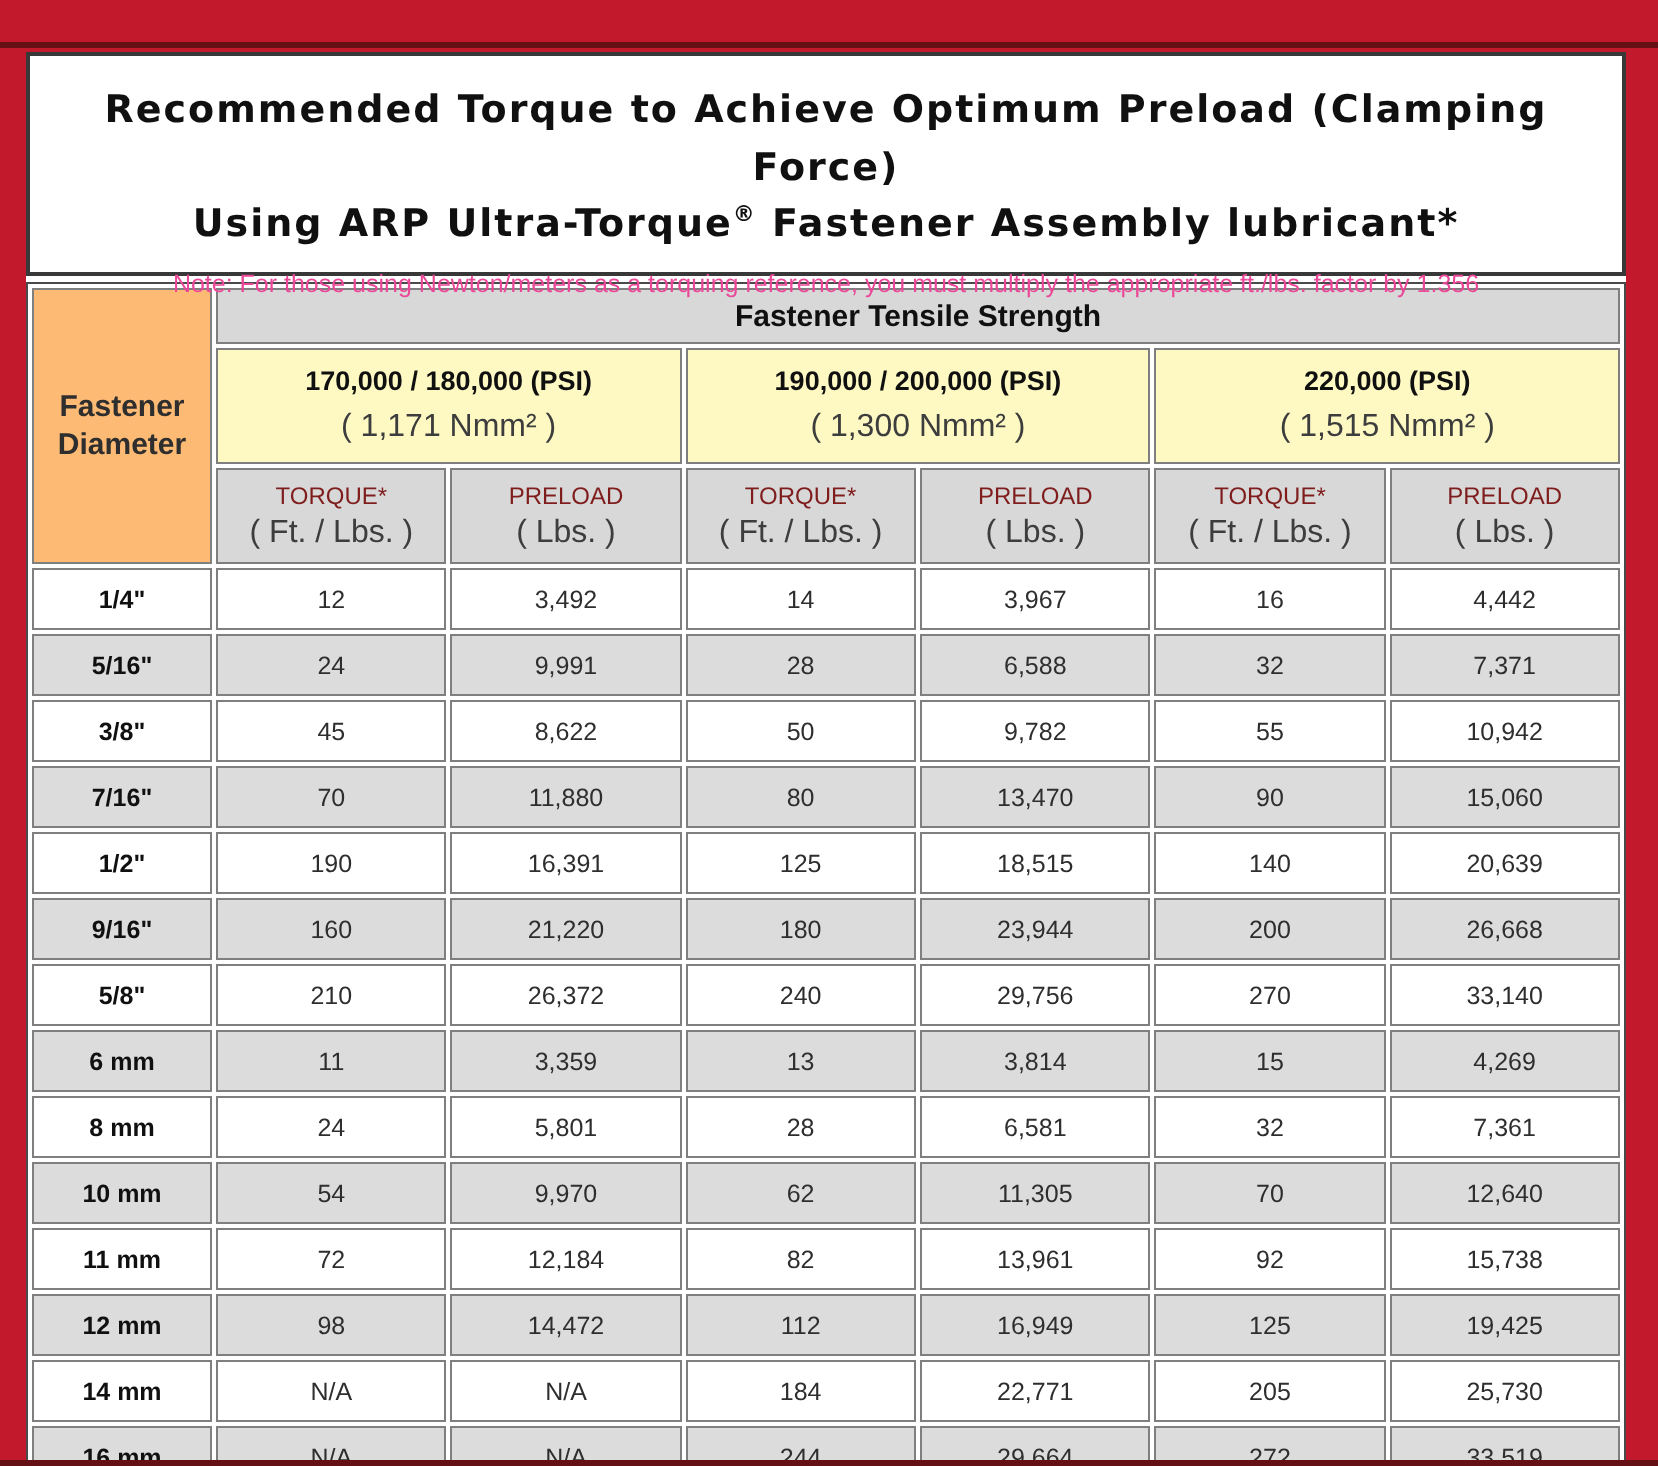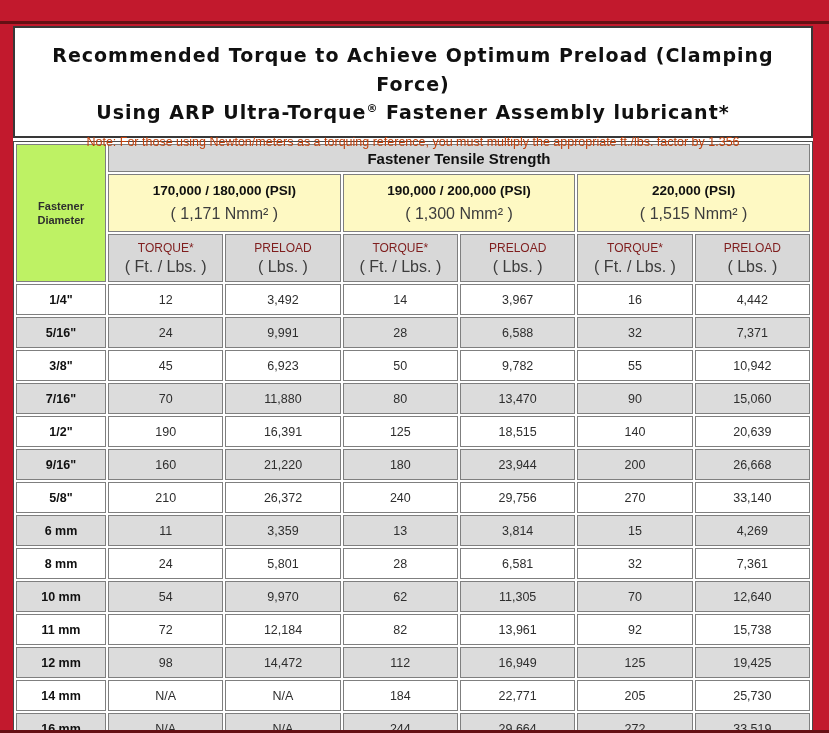--- a/index.html
+++ b/index.html
@@ -7,29 +7,29 @@
          background:#c2192d;padding:26px 16px 28px 13px;}
   .dark-line-top{position:absolute;left:0;top:21px;width:100%;height:3px;background:#651014;}
   .dark-line-bottom{position:absolute;left:0;bottom:0;width:100%;height:3px;background:#651014;}
   .content{width:100%;height:100%;background:#ffffff;}
 
   .title-box{box-sizing:border-box;border:2px solid #383838;background:#ffffff;
              height:112px;text-align:center;padding-top:13px;}
   .title-line{font-family:"DejaVu Sans",sans-serif;font-weight:bold;font-size:19px;
               letter-spacing:1px;color:#101010;line-height:1.5;}
   .title-line sup{font-size:11px;}
-  .note{margin-top:8px;font-size:12.5px;color:#c2410c;}
+  .note{margin-top:8px;font-size:12.5px;color:#ec4899;}
 
   table.grid{width:100%;box-sizing:border-box;border-collapse:separate;border-spacing:2px;
              table-layout:fixed;background:#ffffff;border:1px solid #4a4a4a;margin-top:3px;}
   .grid th,.grid td{border:1px solid #7f7f7f;text-align:center;vertical-align:middle;
                     color:#2e2e2e;overflow:hidden;padding:0;}
   .col-dia{width:90px;}
   .h1 th{background:#d8d8d8;font-size:15px;height:26px;color:#101010;}
-  .corner{background:#bef264;vertical-align:bottom;font-weight:bold;font-size:11px;
+  .corner{background:#fdba74;vertical-align:bottom;font-weight:bold;font-size:15px;
           color:#101010;line-height:1.3;padding-bottom:3px;margin-top:39px;}
   .h2 th{background:#fef9c3;height:56px;}
   .psi{font-size:13.5px;font-weight:bold;color:#101010;}
   .unit{font-size:16px;font-weight:normal;color:#3d3d3d;margin-top:7px;}
   .h3 th{background:#d8d8d8;height:46px;}
   .h3 .lbl{font-size:12px;font-weight:normal;color:#7f1d1d;}
   .h3 .unit{margin-top:3px;}
   tbody td{height:29px;font-size:12.5px;background:#ffffff;}
   tbody td.dia{font-weight:bold;color:#101010;font-size:12.5px;}
   tbody tr:nth-child(even) td{background:#dcdcdc;}
@@ -122,21 +122,21 @@
           <td>24</td>
           <td>9,991</td>
           <td>28</td>
           <td>6,588</td>
           <td>32</td>
           <td>7,371</td>
         </tr>
         <tr>
           <td class="dia">3/8"</td>
           <td>45</td>
-          <td>6,923</td>
+          <td>8,622</td>
           <td>50</td>
           <td>9,782</td>
           <td>55</td>
           <td>10,942</td>
         </tr>
         <tr>
           <td class="dia">7/16"</td>
           <td>70</td>
           <td>11,880</td>
           <td>80</td>

